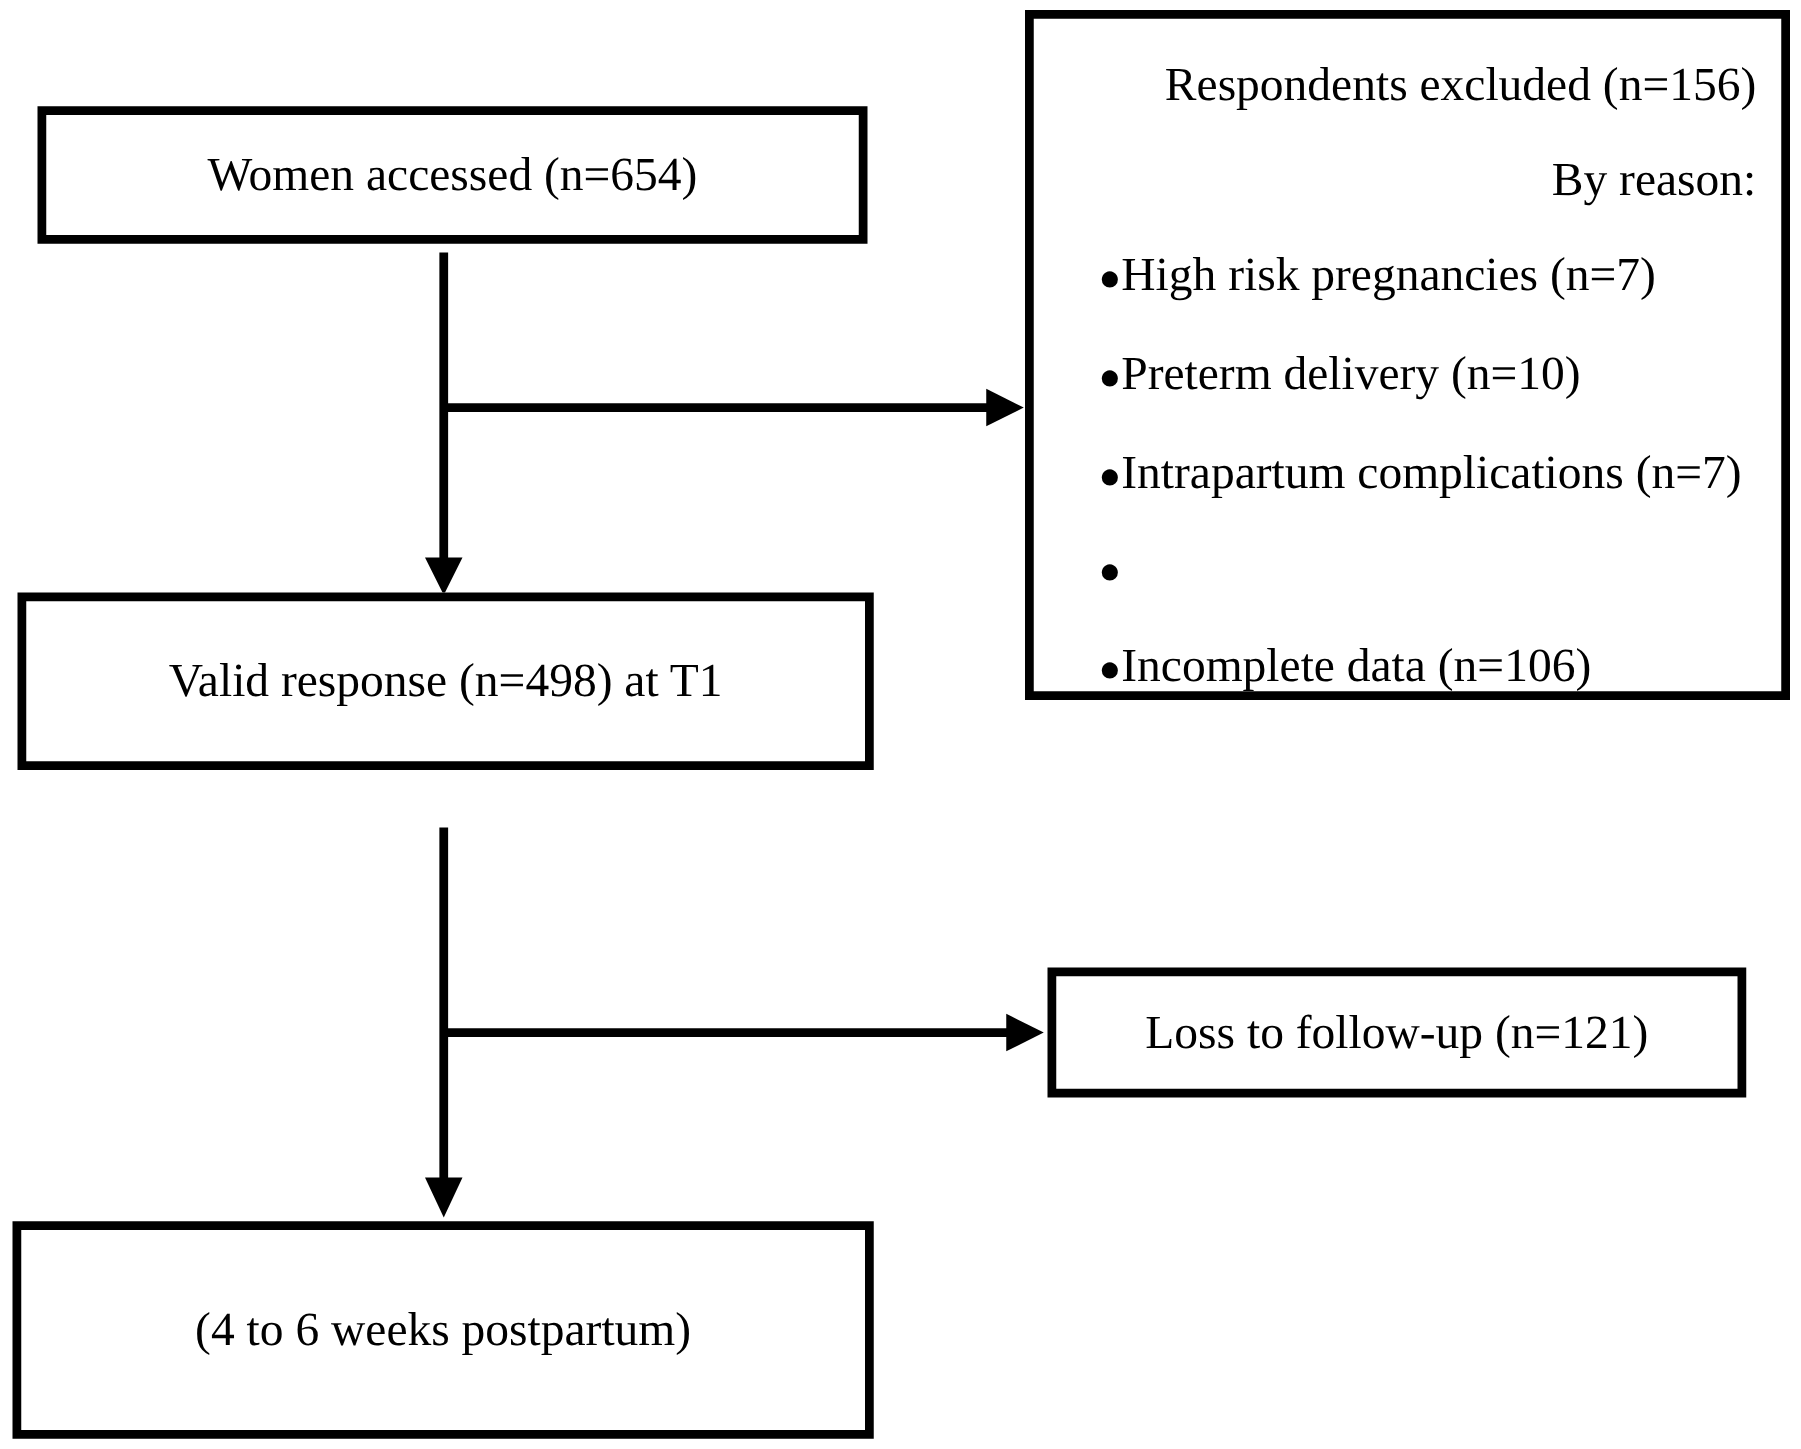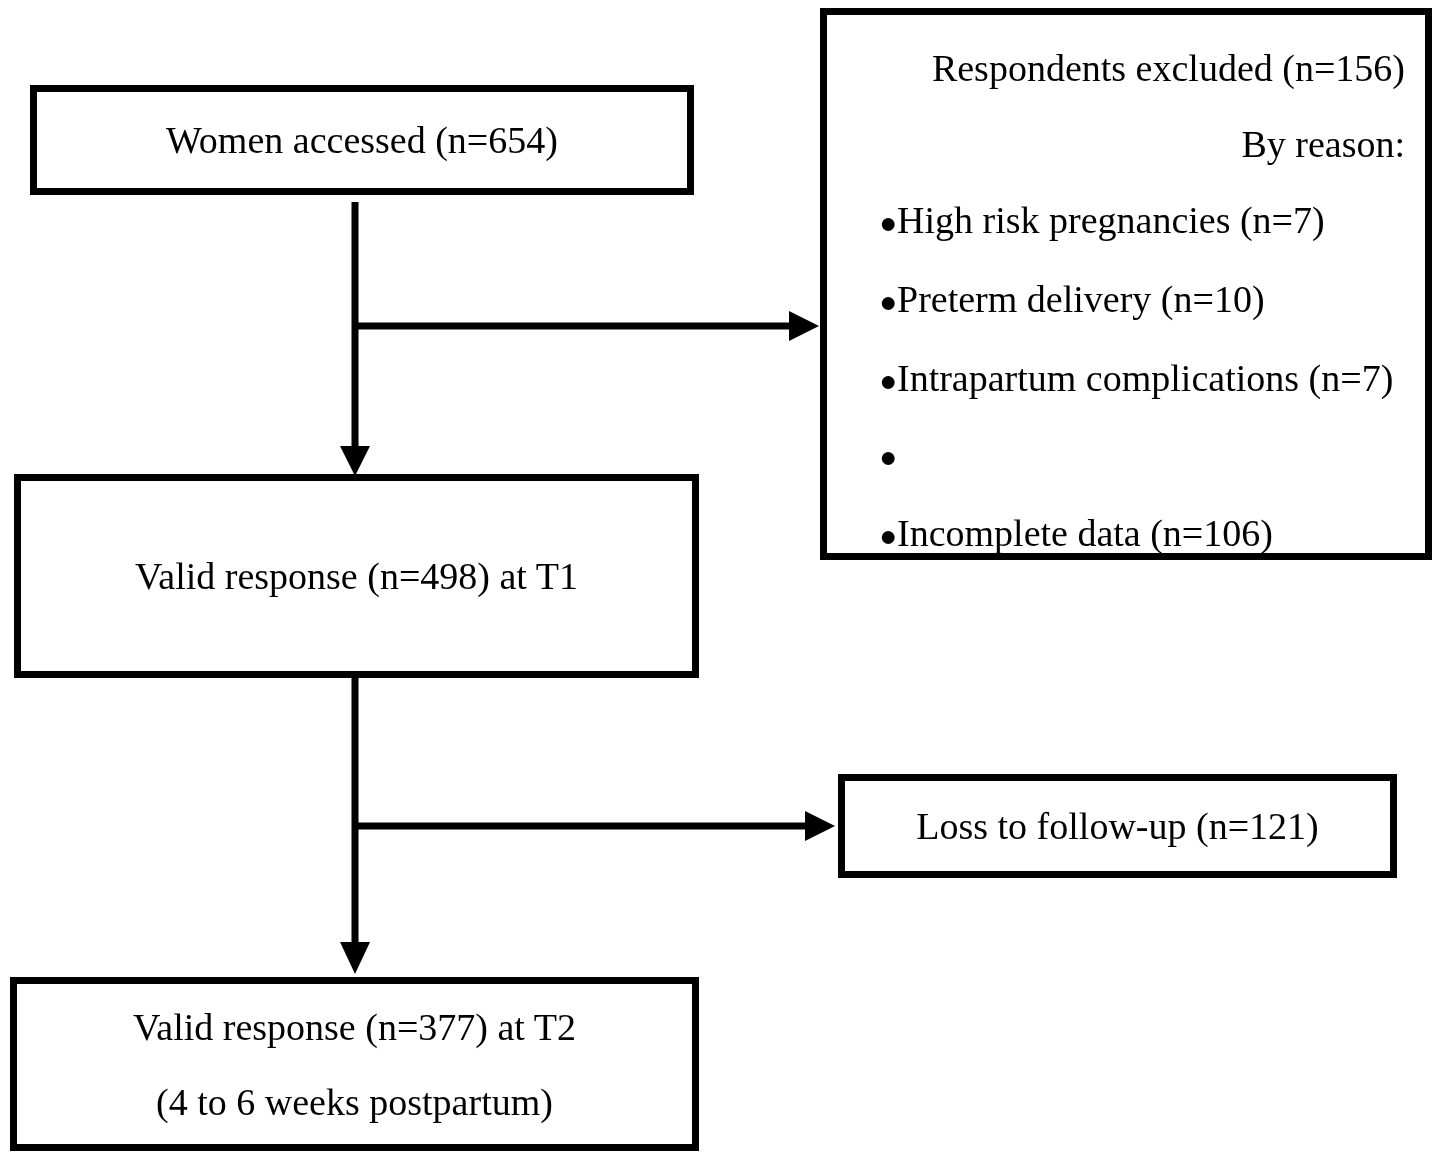--- a/index.html
+++ b/index.html
@@ -30,21 +30,21 @@
     text-align: center;
     gap: 29px;
   }
   .box-women    { left: 30px;  top: 85px;  width: 664px; height: 110px; }
   .box-excluded {
     left: 820px; top: 8px; width: 612px; height: 552px;
     padding: 30px 20px 10px 22px;
     display: flex; flex-direction: column; gap: 30px;
     text-align: right;
   }
-  .box-valid-t1 { left: 14px;  top: 474px; width: 685px; height: 204px; }
+  .box-valid-t1 { left: 14px;  top: 474px; width: 685px; height: 142px; }
   .box-loss     { left: 838px; top: 774px; width: 559px; height: 104px; }
   .box-valid-t2 { left: 10px;  top: 977px; width: 689px; height: 174px; }
 
   .reason-list { list-style: none; display: flex; flex-direction: column; gap: 30px; }
   .reason-item { display: flex; align-items: baseline; }
   .bullet {
     width: 48px; flex: 0 0 48px;
     font-size: 30px;
     padding-left: 16px;
   }
@@ -111,17 +111,16 @@
 
   <div class="box centered box-valid-t1">
     <div class="textline">Valid response (n=498) at T1</div>
   </div>
 
   <div class="box centered box-loss">
     <div class="textline">Loss to follow-up (n=121)</div>
   </div>
 
   <div class="box centered box-valid-t2">
-    <div class="textline">Valid response (n=377) at T2</div>
     <div class="textline">(4 to 6 weeks postpartum)</div>
   </div>
 
 </div>
 
 </body></html>

